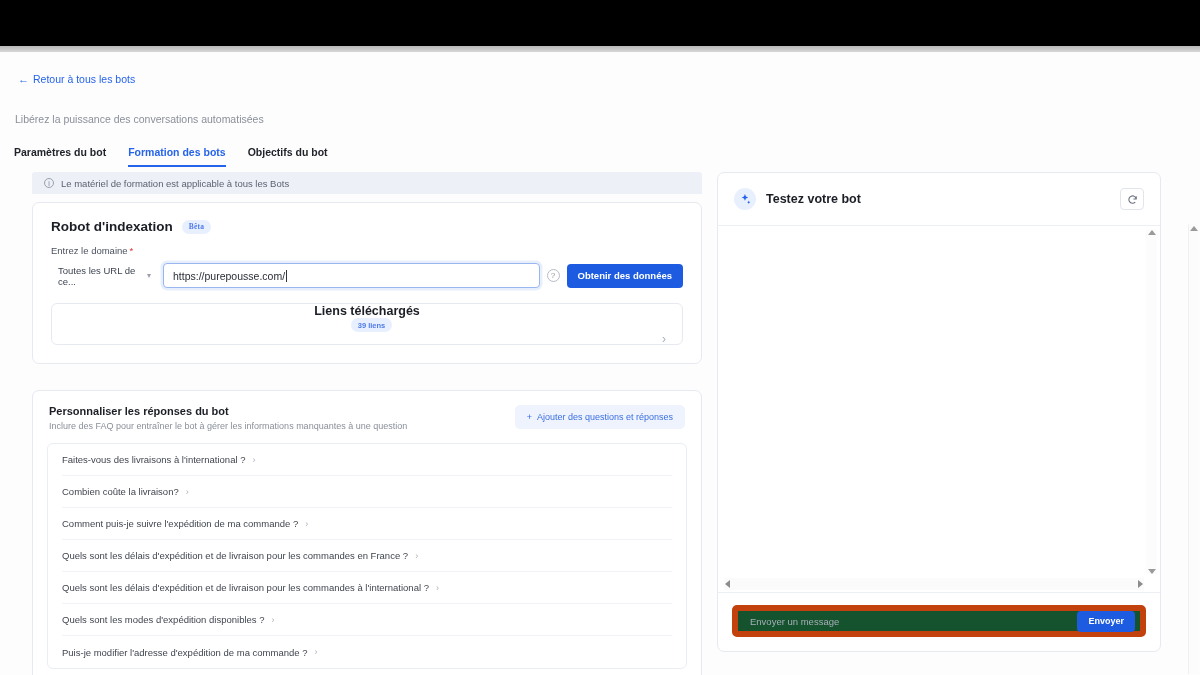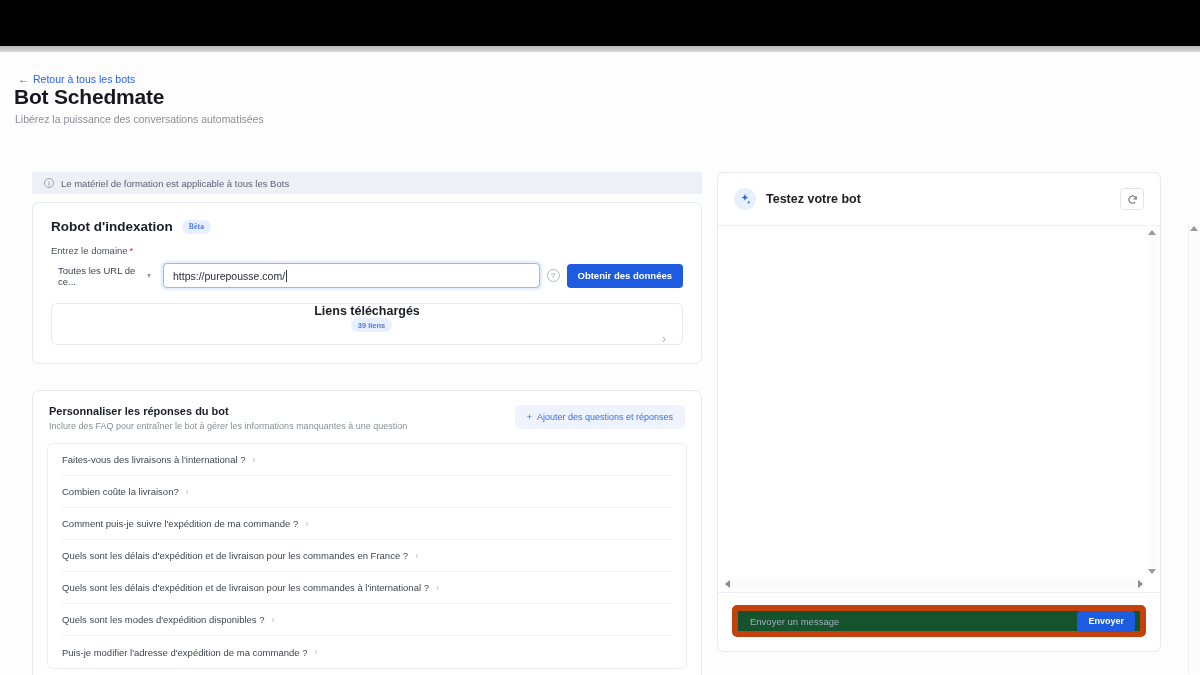--- a/index.html
+++ b/index.html
@@ -133,23 +133,27 @@
 
 <div id="top-black-bar"></div>
 <div id="top-gray-bar"></div>
 
 <div id="page-surface">
 
   <div class="back-link">
     <span class="back-arrow">←</span>
     <span>Retour à tous les bots</span>
   </div>
-  <div class="page-title">Bot Schedmate</div>
   <div class="page-sub">Libérez la puissance des conversations automatisées</div>
 
+  <div class="tabs">
+    <div class="tab">Paramètres du bot</div>
+    <div class="tab active">Formation des bots</div>
+    <div class="tab">Objectifs du bot</div>
+  </div>
 
   <div class="left-col">
 
     <div class="info-banner">
       <span class="info-ic">i</span>
       <span>Le matériel de formation est applicable à tous les Bots</span>
     </div>
 
     <div class="card crawler-card">
       <div class="card-title-row">

